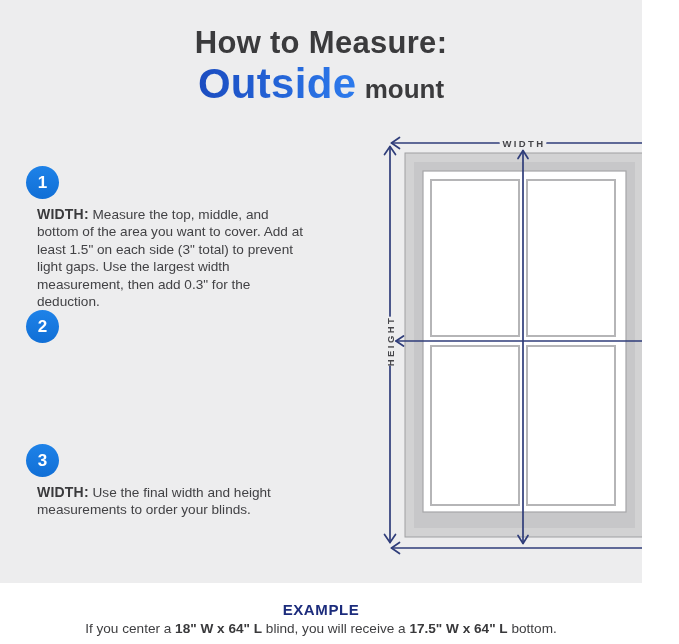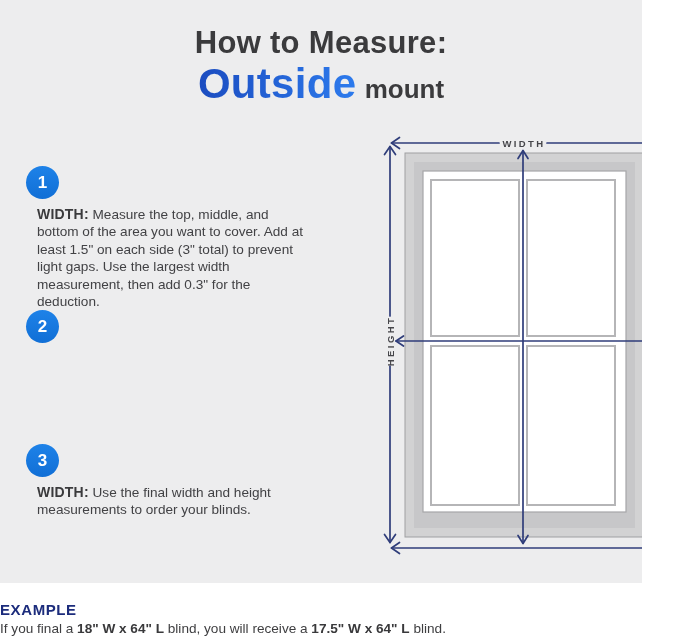--- a/index.html
+++ b/index.html
@@ -42,21 +42,21 @@
   
   .diagram{position:absolute;left:370px;top:125px;width:309px;height:445px;}
   .meas{stroke:#2f3d7a;stroke-width:1.7;fill:none;stroke-linecap:round;stroke-linejoin:round;}
   .meas-label{
     font-family:"Liberation Sans",sans-serif;
     font-size:9.5px;font-weight:600;letter-spacing:2.4px;fill:#46464a;
   }
   
   .example-bar{
     position:absolute;left:0;top:583px;width:100%;height:61px;
-    background:#ffffff;text-align:left;box-sizing:border-box;padding-top:19px;
+    background:#ffffff;text-align:center;box-sizing:border-box;padding-top:19px;
   }
   .example-heading{
     font-size:15px;font-weight:700;color:#1c2c7c;letter-spacing:.6px;line-height:1;
   }
   .example-text{margin-top:5px;font-size:13.6px;color:#3e3e40;line-height:1;}
   .example-text b{color:#39393b;}
 </style>
 </head>
 <body>
 
@@ -135,16 +135,16 @@
 
     <g class="meas">
       <path d="M396 341 H652"></path>
       <path d="M403.5 336 L396 341 L403.5 346"></path>
       <path d="M644.5 336 L652 341 L644.5 346"></path>
     </g>
   </svg>
 
   <footer class="example-bar">
     <div class="example-heading">EXAMPLE</div>
-    <div class="example-text"><span>If you final a </span><b>18" W x 64" L</b><span> blind, you will receive a </span><b>17.5" W x 64" L</b><span> blind.</span></div>
+    <div class="example-text"><span>If you center a </span><b>18" W x 64" L</b><span> blind, you will receive a </span><b>17.5" W x 64" L</b><span> bottom.</span></div>
   </footer>
 
 </div>
 
 </body></html>

